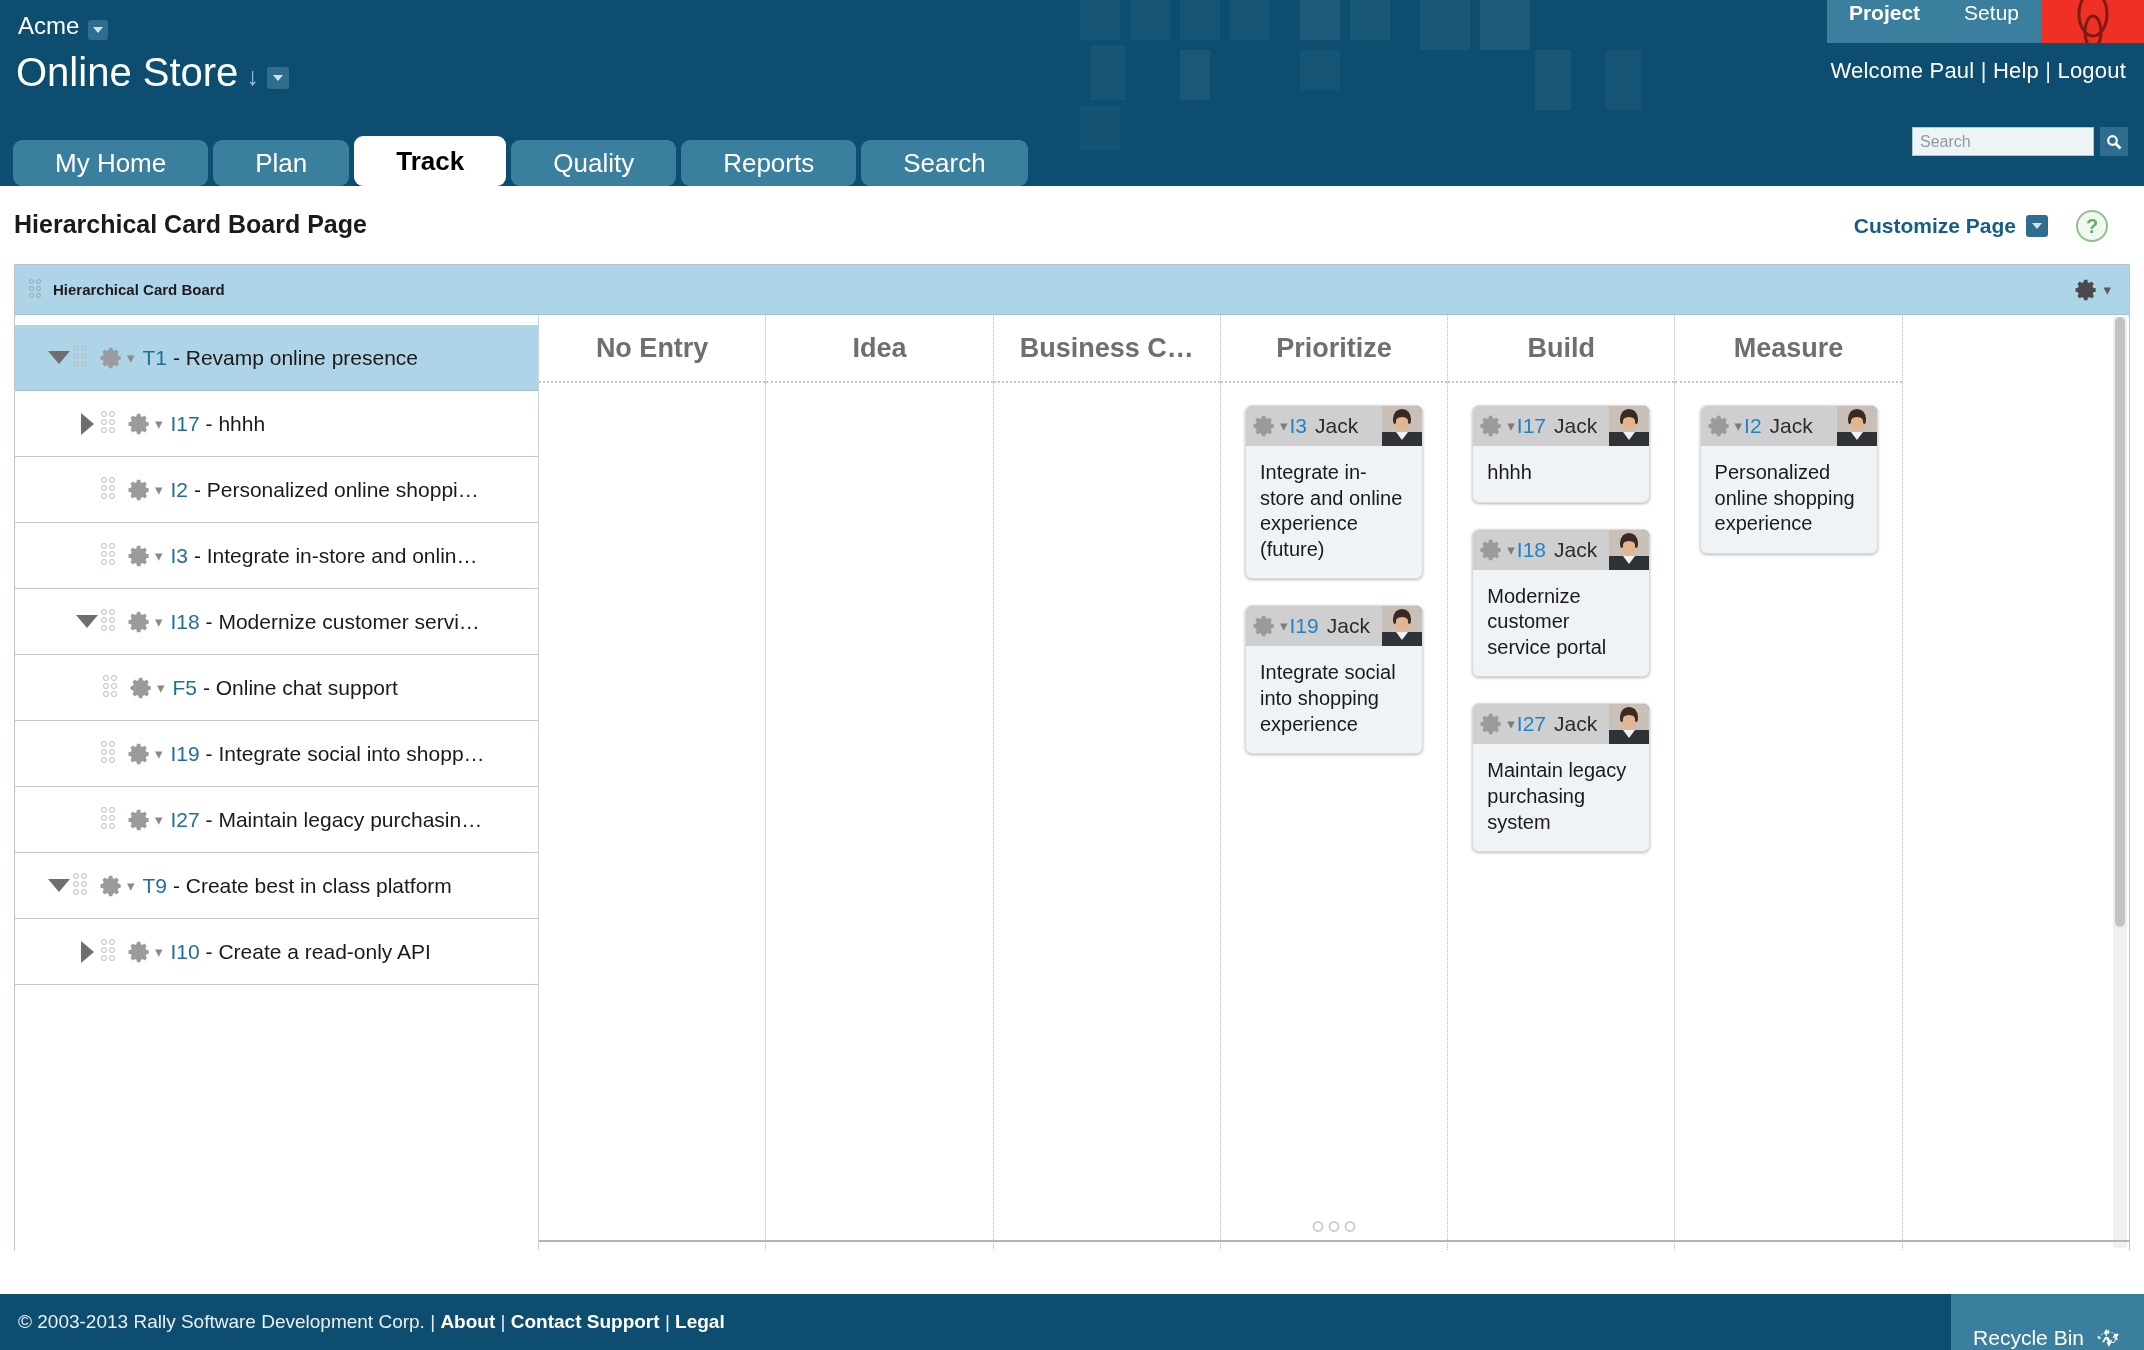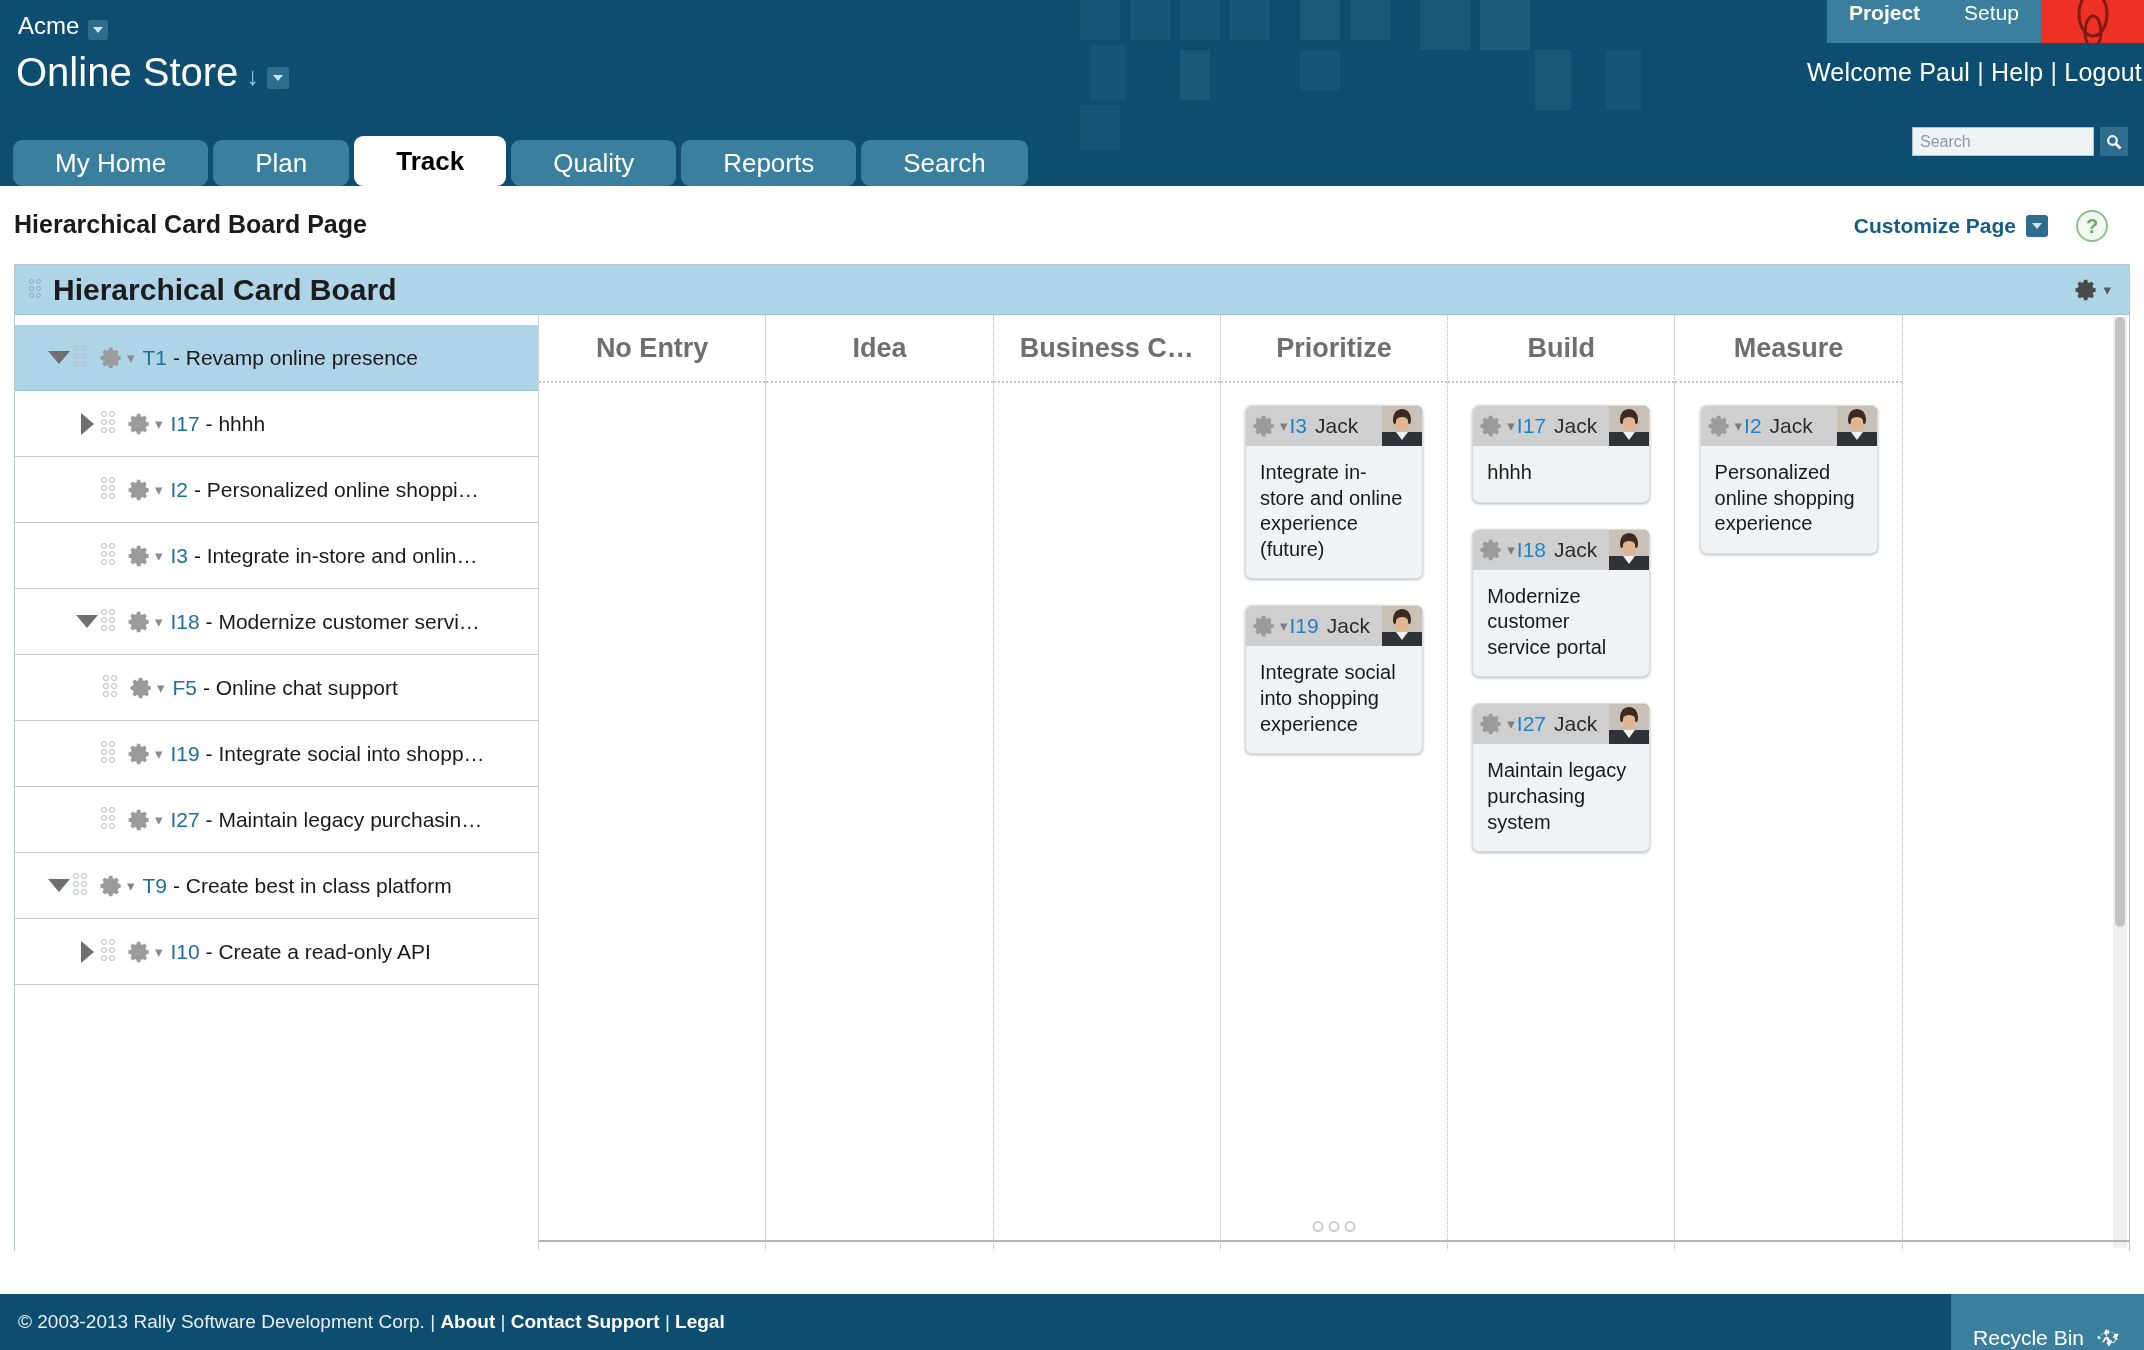--- a/index.html
+++ b/index.html
@@ -53,22 +53,22 @@
     padding: 0 22px; height: 26px; display: flex; align-items: center;
     color: #ffffff; font-size: 21px; cursor: pointer;
   }
   .ps-group .active { font-weight: bold; background: #3b7f9e; }
   .logo-red {
     position: absolute; right: 0; top: 0; width: 103px; height: 43px;
     background: #ee3124; overflow:hidden;
   }
   .logo-red svg { position:absolute; left: 22px; top: -8px; }
   .welcome {
-    position: absolute; right: 2px; top: 58px;
-    color: #ffffff; font-size: 25px; letter-spacing: .2px;
+    position: absolute; right: 18px; top: 58px;
+    color: #ffffff; font-size: 22px; letter-spacing: .2px;
   }
   .welcome a { color:#fff; text-decoration:none; }
   .search-wrap {
     position: absolute; right: 16px; top: 127px;
     display: flex; align-items: center; gap: 6px;
   }
   .search-wrap input {
     width: 182px; height: 29px; border: 1px solid #b4c2c9; background: #eef3f5;
     font-size: 16px; color: #333; padding: 0 7px; outline: none;
     font-family: "Liberation Sans", sans-serif;
@@ -124,21 +124,21 @@
   }
   .grip {
     width: 14px; height: 22px; margin-left: 14px; margin-right: 10px;
     display: grid; grid-template-columns: 6px 6px; grid-template-rows: 6px 6px 6px;
     gap: 1px;
   }
   .grip i {
     width: 5px; height: 5px; border-radius: 50%;
     border: 1px solid #9aa7ae; background: transparent; display:block;
   }
-  .panel-title { font-size: 30px; font-weight: bold; color: #1c1c1c; }
+  .panel-title { font-size: 15px; font-weight: bold; color: #1c1c1c; }
   .panel-gear {
     position: absolute; right: 18px; top: 12px;
     display: flex; align-items: center; gap: 3px; cursor:pointer;
   }
 
   .panel-body { display: flex; height: 935px; }
 
   
   .tree {
     width: 524px; border-right: 1px solid #cdd5da; padding-top: 10px;

